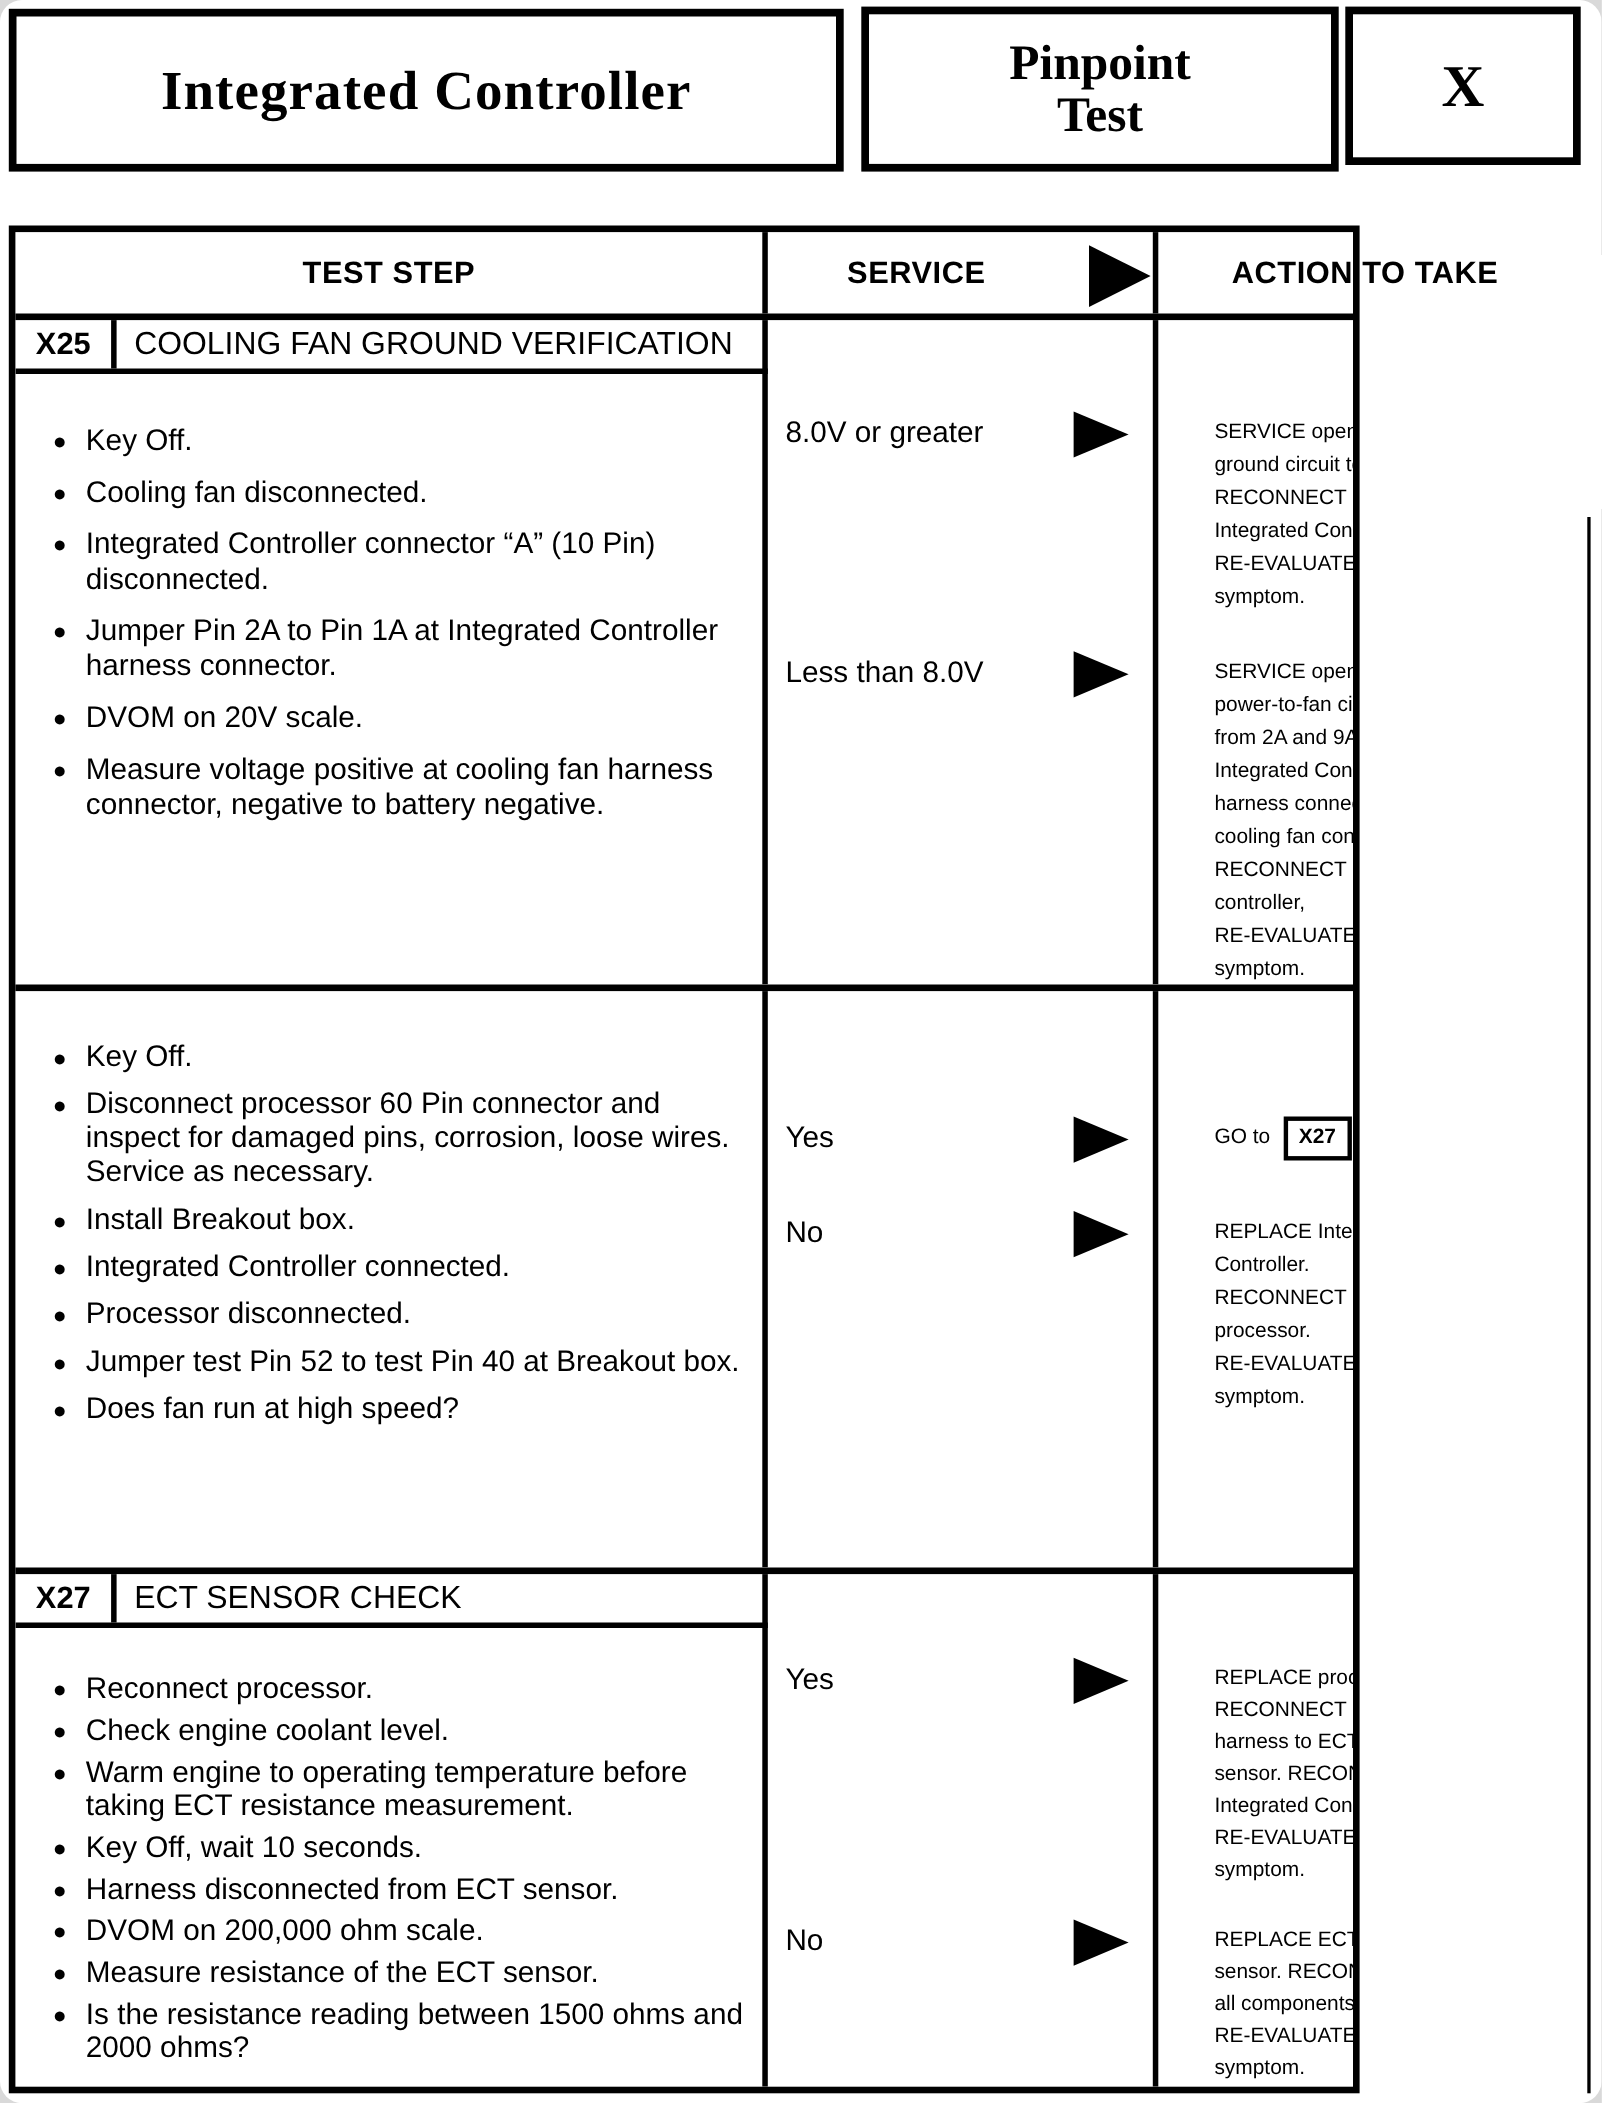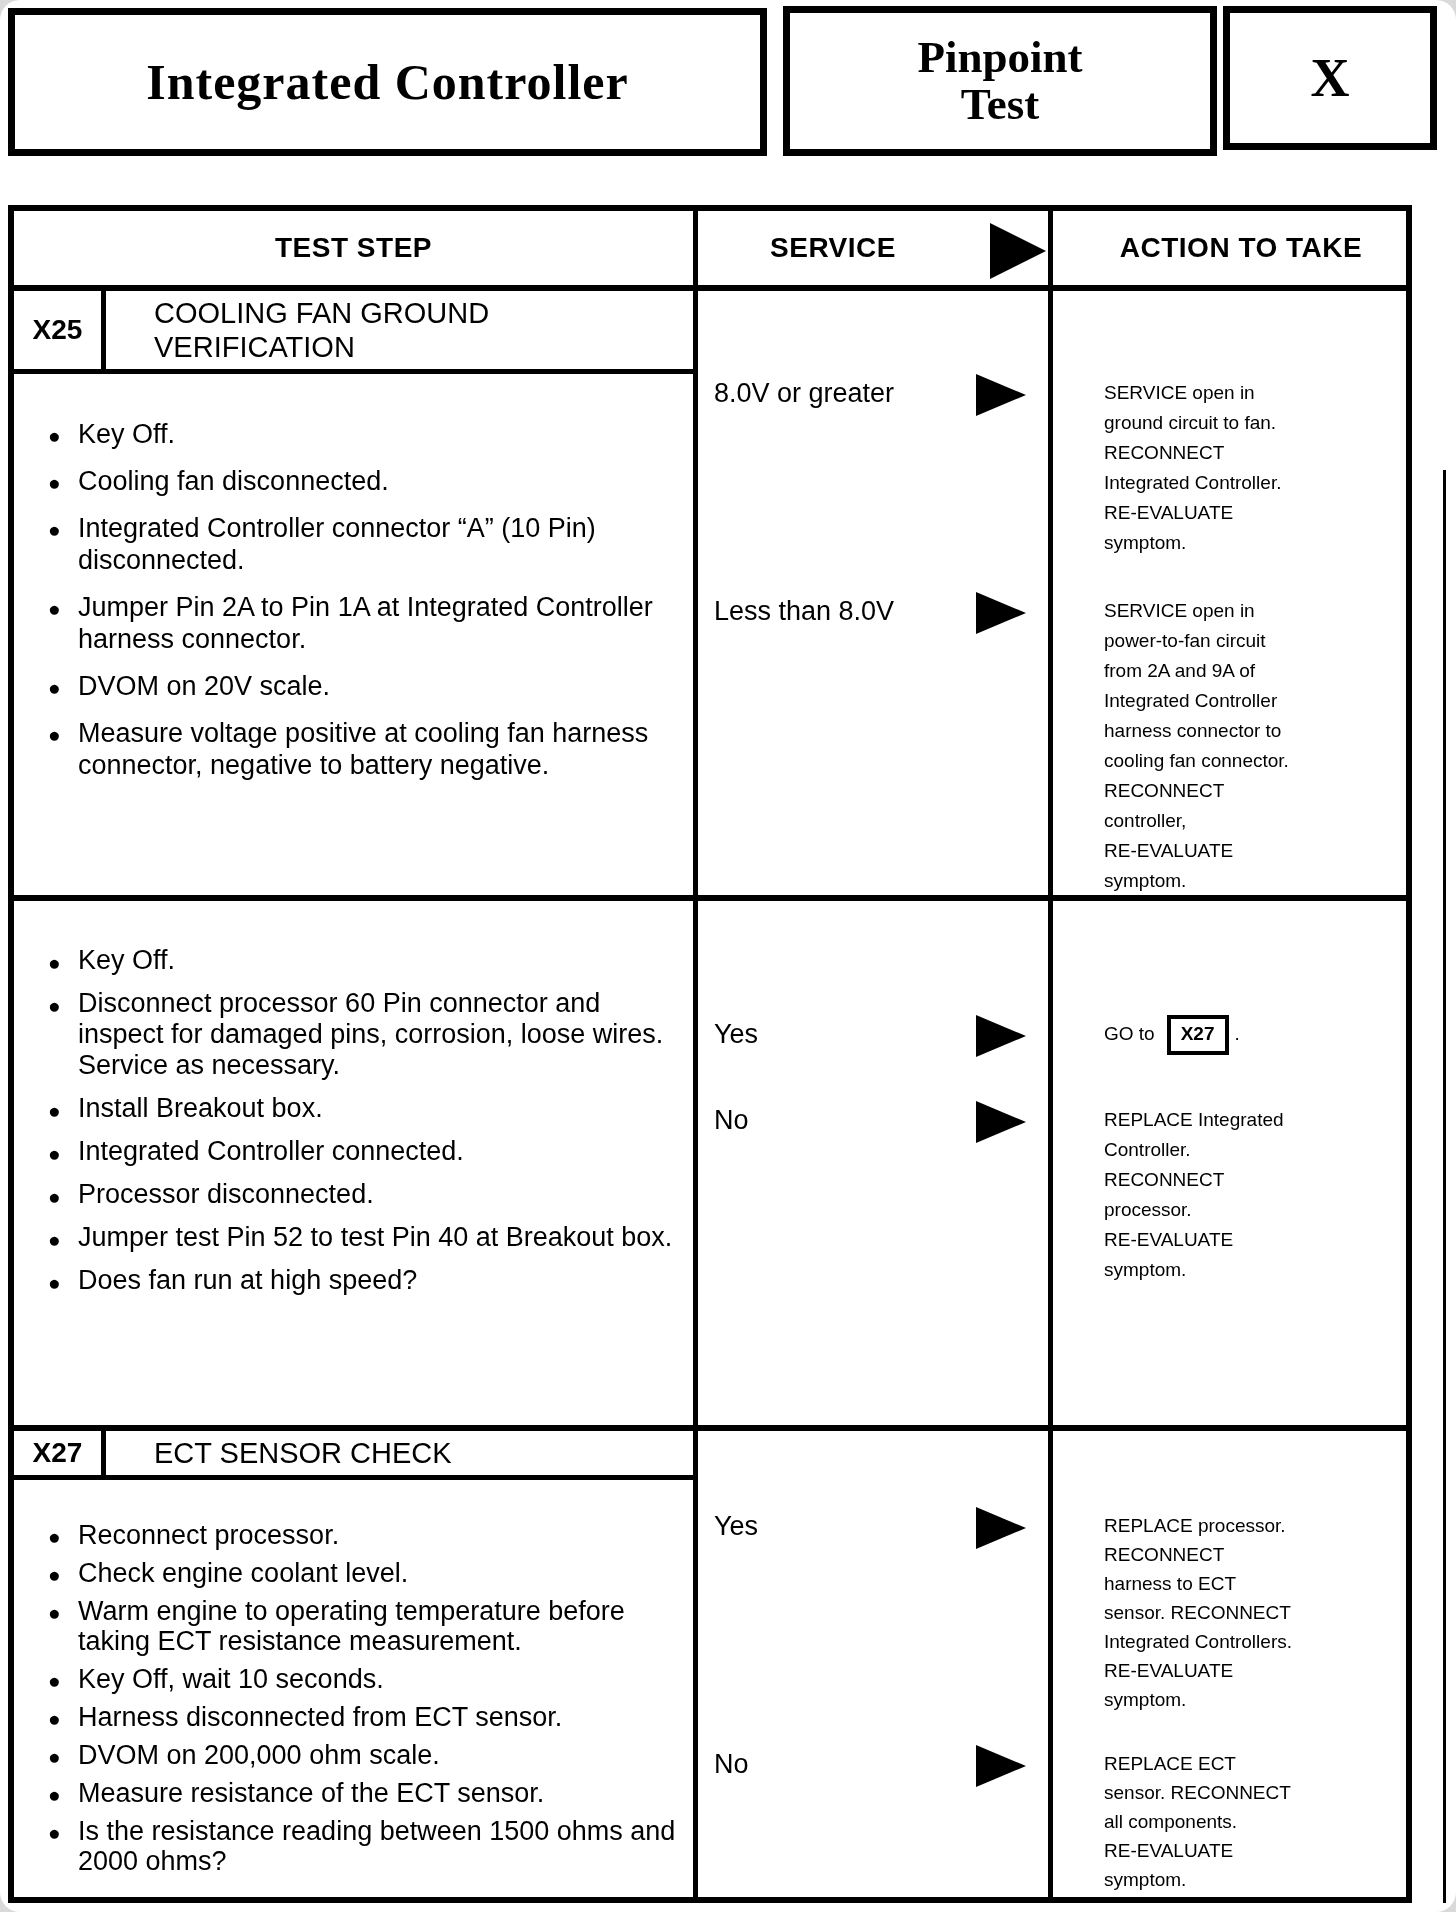--- a/index.html
+++ b/index.html
@@ -6,36 +6,36 @@
   .page{position:relative;width:1456px;height:1912px;background:#ffffff;overflow:hidden;
         font-family:"Liberation Sans",sans-serif;color:#000;border-radius:20px;}
   
   .hbox{position:absolute;border:7px solid #000;background:#fff;display:flex;
         align-items:center;justify-content:center;text-align:center;
         font-family:"Liberation Serif",serif;font-weight:bold;}
   #box-title{left:8px;top:8px;width:745px;height:134px;font-size:50px;letter-spacing:1px;}
   #box-test{left:783px;top:6px;width:420px;height:136px;font-size:45px;line-height:1.04;flex-direction:column;}
   #box-code{left:1223px;top:6px;width:200px;height:130px;font-size:54px;}
   
-  .ptable{position:absolute;left:8px;top:205px;width:1404px;height:1698px;
+  .ptable{position:absolute;left:8px;top:205px;width:1228px;height:1698px;
           border:6px solid #000;box-sizing:border-box;background:#fff;}
   .thead{position:relative;height:80px;border-bottom:6px solid #000;box-sizing:border-box;}
   .th{position:absolute;top:0;height:100%;display:flex;align-items:center;justify-content:center;
       font-weight:bold;font-size:28px;letter-spacing:.5px;box-sizing:border-box;}
   .th-step{left:0;width:679px;}
   .th-result{left:679px;width:360px;border-left:5px solid #000;border-right:5px solid #000;padding-right:80px;}
   .th-action{left:1039px;width:353px;padding-left:23px;}
   .th-arrow{position:absolute;left:976px;top:12px;width:0;height:0;
             border-top:28px solid transparent;border-bottom:28px solid transparent;border-left:56px solid #000;}
   
   .step{position:relative;border-bottom:6px solid #000;box-sizing:border-box;overflow:hidden;}
   #s1{height:610px;} #s2{height:530px;} #s3{height:466px;border-bottom:none;}
   .vline{position:absolute;top:0;bottom:0;width:5px;background:#000;}
   .v1{left:679px;} .v2{left:1034px;}
-  .step-head{position:relative;width:684px;border-bottom:5px solid #000;display:flex;box-sizing:border-box;gap:32px;}
+  .step-head{position:relative;width:684px;border-bottom:5px solid #000;display:flex;box-sizing:border-box;}
   .step-id{width:92px;border-right:5px solid #000;display:flex;align-items:center;justify-content:center;
            font-weight:bold;font-size:28px;padding:5px 0;box-sizing:border-box;}
   #s2 .step-id{align-items:flex-start;padding-top:7px;}
   .step-title{flex:1;padding:5px 8px 5px 16px;font-size:29px;line-height:34px;
               display:flex;align-items:center;white-space:pre-line;}
   
   .bullets{list-style:none;margin:44px 0 0 0;padding:0 0 0 34px;width:640px;}
   .bullets li{position:relative;padding-left:30px;margin-bottom:15px;font-size:27px;line-height:32px;max-width:612px;}
   .bullet-dot{position:absolute;left:0;top:2px;font-size:21px;}
   #s2 .bullets li{margin-bottom:12px;line-height:31px;}

